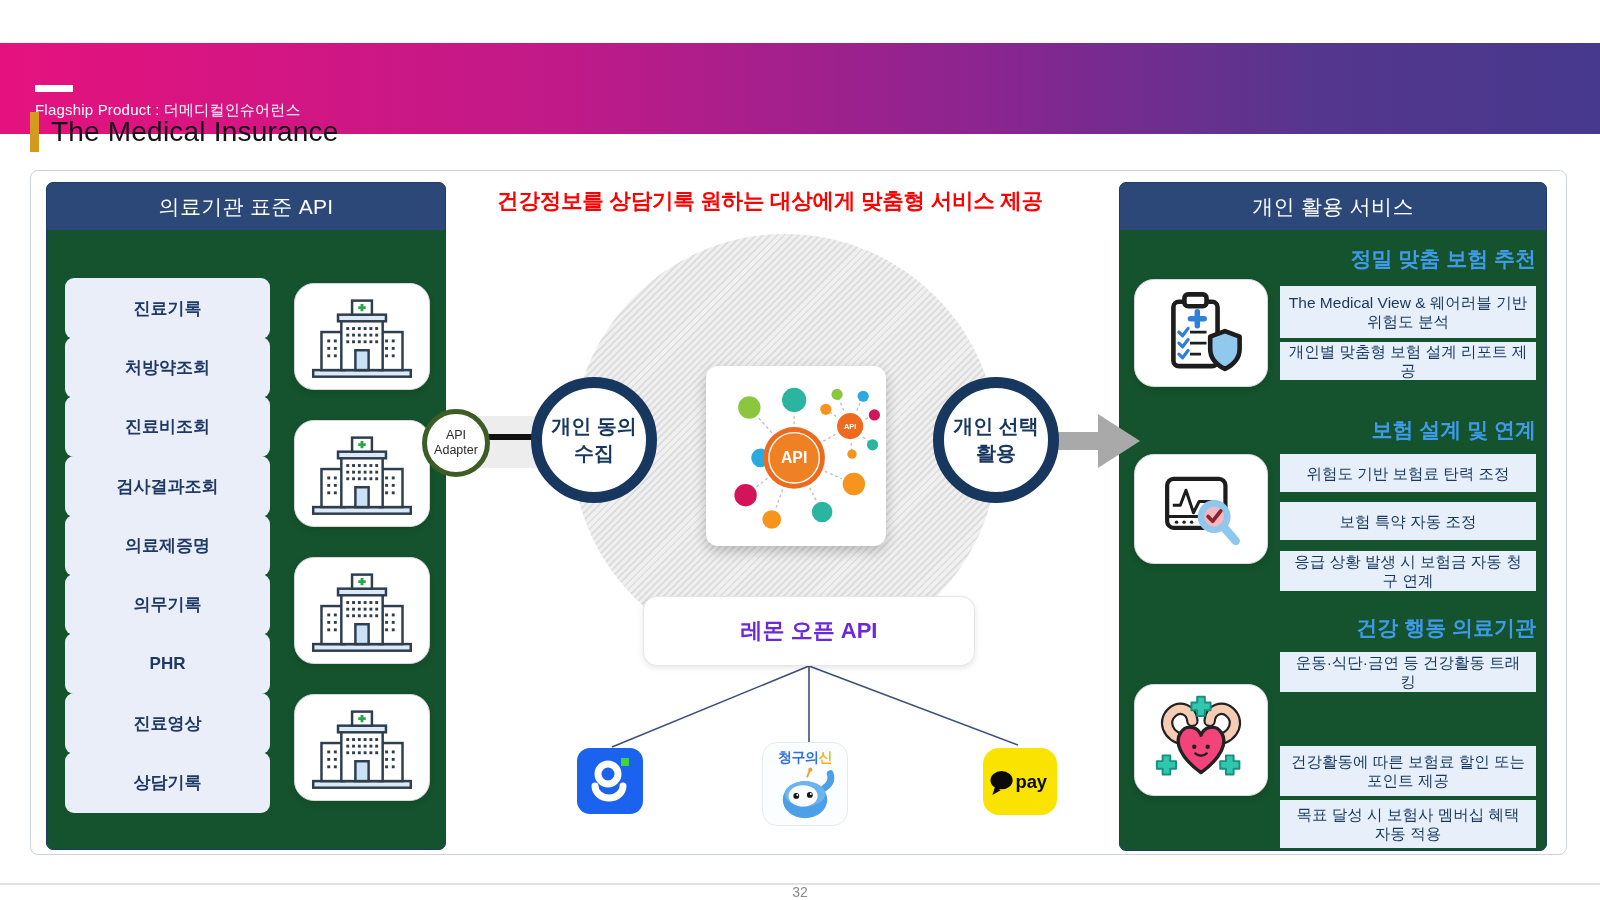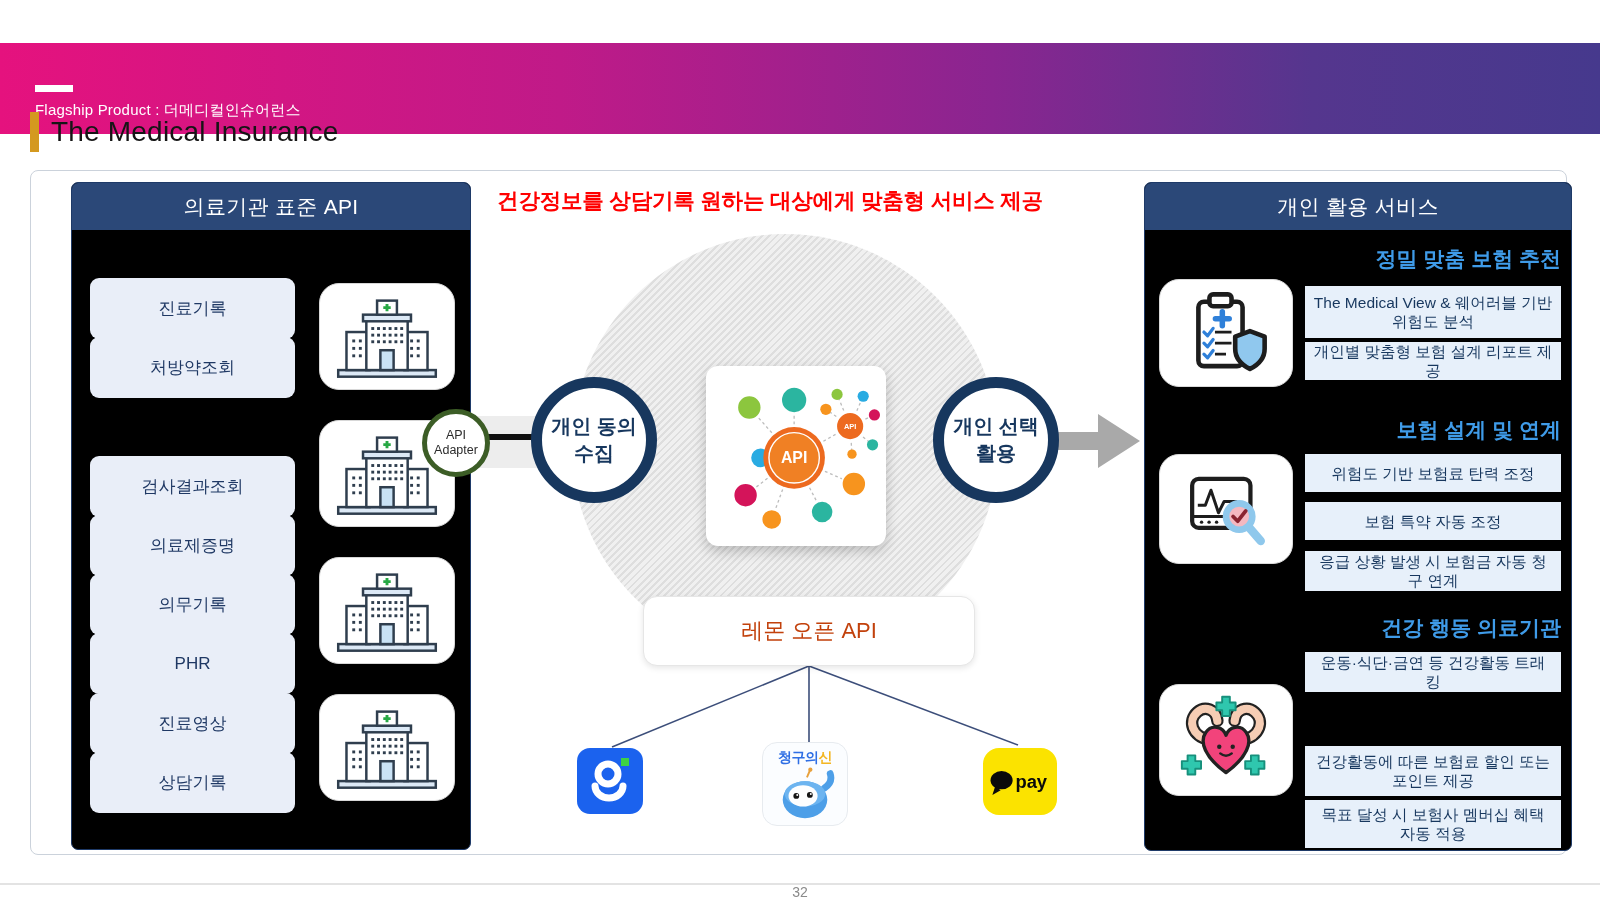--- a/index.html
+++ b/index.html
@@ -17,28 +17,28 @@
   
   .title-row { position:absolute; left:30px; top:112px; display:flex; align-items:center; }
   .title-bar { width:9px; height:40px; background:#D4991F; margin-right:12px; }
   .page-title { font-size:28px; font-weight:500; color:#151515; letter-spacing:.2px; }
 
   
   .canvas { position:absolute; left:30px; top:170px; width:1537px; height:685px;
     border:1.5px solid #CBD2DB; border-radius:8px; background:#fff; }
 
   
-  .panel { position:absolute; border:1.5px solid #1E3A68; border-radius:7px; background:#000000; overflow:hidden;margin-left:25px; }
+  .panel { position:absolute; border:1.5px solid #1E3A68; border-radius:7px; background:#14532d; overflow:hidden; }
   .panel-header { height:47px; background:#2B4878; color:#fff; font-size:21px; font-weight:500;
     display:flex; align-items:center; justify-content:center; letter-spacing:.3px; }
   .left-panel  { left:15px;  top:11px; width:400px; height:668px; }
   .right-panel { left:1088px; top:11px; width:428px; height:669px; }
 
   .pill { position:absolute; left:18px; width:205px; height:61px; background:#E9EEF8; border-radius:9px;
-    color:#1F3864; font-size:17px; display:flex; align-items:center; justify-content:center; }
+    color:#1F3864; font-size:17px; display:flex; align-items:center; justify-content:center;font-weight:bold; }
   .hosp-card { position:absolute; left:247px; width:136px; height:107px; background:#fff;
     border:1px solid #D7D7D7; border-radius:20px; box-shadow:0 3px 7px rgba(0,0,0,.10);
     display:flex; align-items:center; justify-content:center; }
   .hosp-card svg { width:108px; height:86px; }
 
   
   .headline { position:absolute; left:460px; top:186px; width:620px; text-align:center;
     color:#FF0000; font-size:21.5px; font-weight:700; letter-spacing:-.2px; }
   .hatch-circle { position:absolute; left:572px; top:234px; width:426px; height:426px; border-radius:50%;
     background:repeating-linear-gradient(135deg,#DEDEDE 0 2px,#F0F0F0 2px 5px); z-index:1; }
@@ -64,21 +64,21 @@
   .adapter-circle { position:absolute; left:422px; top:409px; width:68px; height:68px; border-radius:50%;
     background:#fff; border:5px solid #3C5D26; z-index:3;
     display:flex; flex-direction:column; align-items:center; justify-content:center; }
   .adapter-circle .t { color:#2b2b2b; font-size:12.5px; line-height:15px; }
 
   .arrow-right { position:absolute; left:1052px; top:406px; z-index:2; }
 
   .lemon-box { position:absolute; left:643px; top:596px; width:332px; height:70px; background:#fff;
     border:1px solid #E6E6E6; border-radius:14px; box-shadow:0 2px 6px rgba(0,0,0,.10);
     display:flex; align-items:center; justify-content:center; z-index:2; }
-  .lemon-box .t { color:#c2410c; font-size:22px; font-weight:400; }
+  .lemon-box .t { color:#6d28d9; font-size:22px; font-weight:700; }
 
   .connectors { position:absolute; left:600px; top:664px; z-index:1; }
 
   .app-goodrich { position:absolute; left:577px; top:748px; width:66px; height:66px; border-radius:13px;
     background:#1B62EE; display:flex; align-items:center; justify-content:center; z-index:2; }
   .app-claim { position:absolute; left:762px; top:742px; width:86px; height:84px; border-radius:15px;
     background:#FBFDFF; border:1px solid #E7EBEF; z-index:2; display:flex; flex-direction:column; align-items:center; padding-top:7px; }
   .app-claim .lbl { font-size:14px; font-weight:800; letter-spacing:-.5px; line-height:14px; }
   .app-claim .p1 { color:#2F6FE4; } .app-claim .p2 { color:#F3B622; }
   .app-kakao { position:absolute; left:983px; top:748px; width:74px; height:67px; border-radius:16px;
@@ -159,20 +159,21 @@
     <div class="title-bar"></div>
     <h1 class="page-title">The Medical Insurance</h1>
   </div>
 
   <div class="canvas">
 
     <section class="panel left-panel">
       <div class="panel-header">의료기관 표준 API</div>
       <div class="pill" style="top:95px">진료기록</div>
       <div class="pill" style="top:154px">처방약조회</div>
+      <div class="pill" style="top:213px">진료비조회</div>
       <div class="pill" style="top:273px">검사결과조회</div>
       <div class="pill" style="top:332px">의료제증명</div>
       <div class="pill" style="top:391px">의무기록</div>
       <div class="pill" style="top:450px">PHR</div>
       <div class="pill" style="top:510px">진료영상</div>
       <div class="pill" style="top:569px">상담기록</div>
       <div class="hosp-card" style="top:100px">
           <svg viewBox="0 0 130 104">
             <use href="#hospital"></use>
           </svg>

